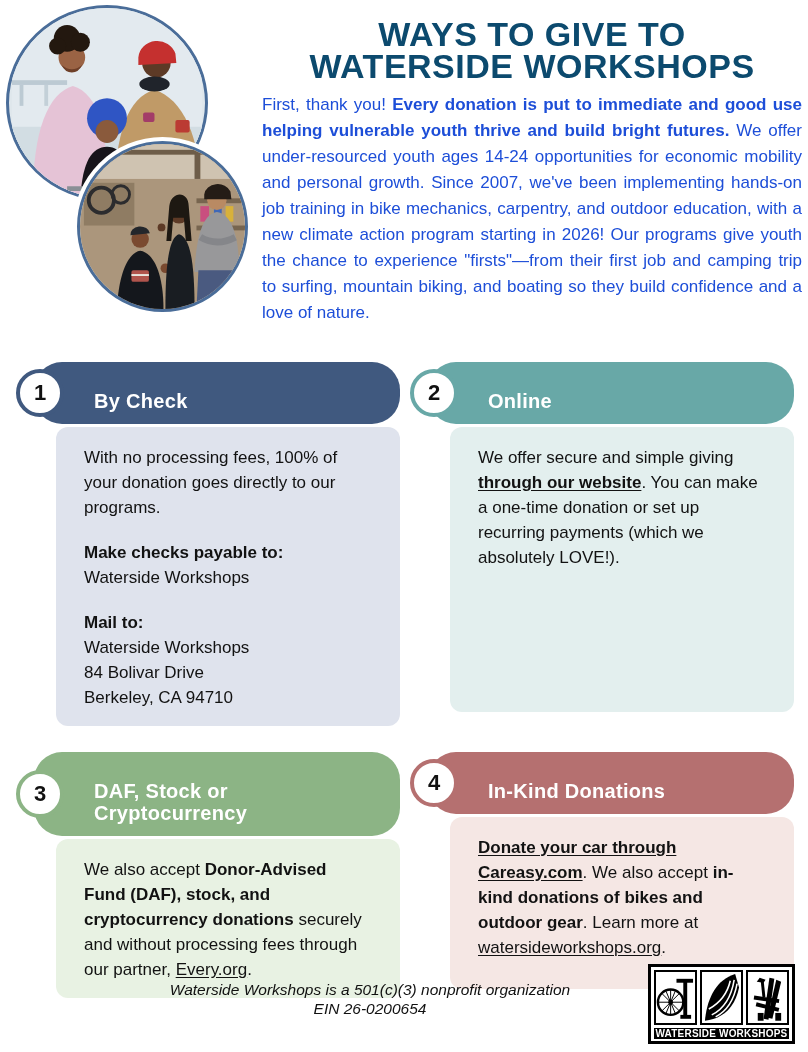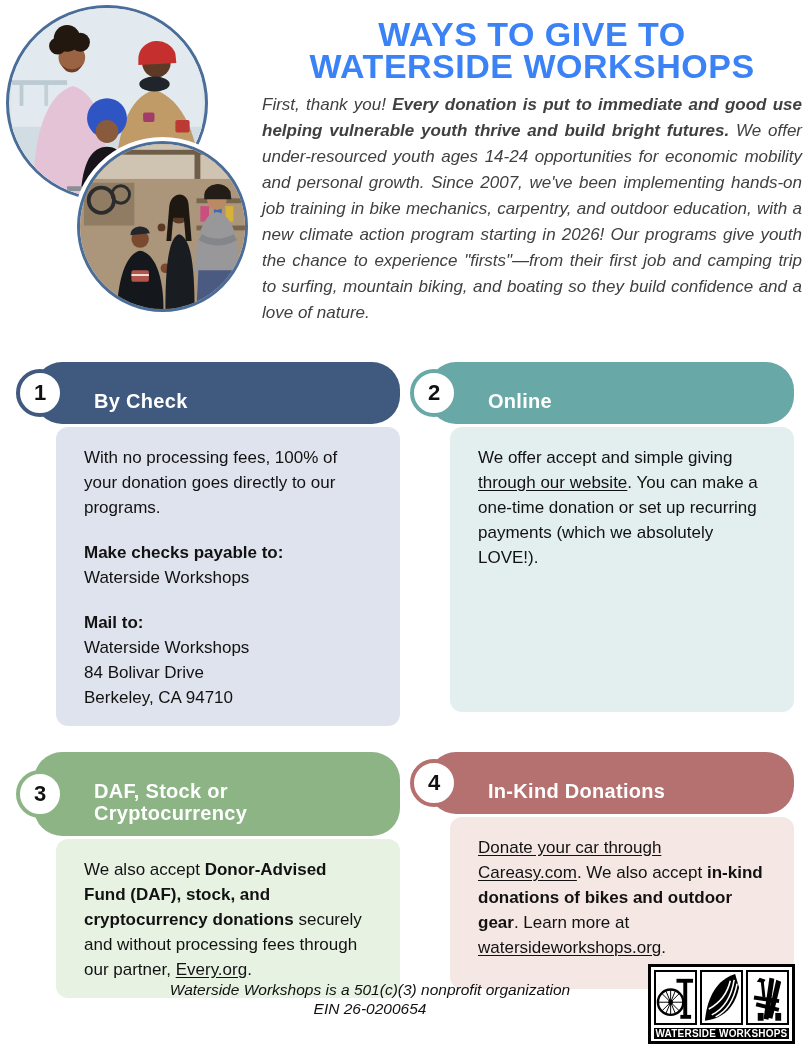--- a/index.html
+++ b/index.html
@@ -36,22 +36,21 @@
     line-height: 32px;
     font-weight: 800;
     letter-spacing: 0.5px;
     color: #44689c;
   }
   .intro {
     margin: 0;
     font-size: 17px;
     line-height: 26px;
     text-align: justify;
-    color: #404040;
-    font-style: italic;
+    color: #1d4ed8;
   }
   .intro b { font-weight: 700; }
 
   
   .cards {
     position: absolute;
     left: 16px;
     right: 14px;
     top: 362px;
     display: grid;
@@ -101,21 +100,21 @@
     line-height: 25px;
     color: #121212;
   }
   .card-body p { margin: 0; }
   .card-body p + p { margin-top: 20px; }
   .body-1 { min-height: 292px; }
   .body-2 { min-height: 285px; }
   .body-3 { min-height: 156px; }
   .body-4 { min-height: 172px; }
   .lnk { text-decoration: underline; color: #121212; text-underline-offset: 2px; }
-  .lnk.bold { font-weight: 400; }
+  .lnk.bold { font-weight: 700; }
 
   
   .footer { position: absolute; left: 12px; right: 0; top: 964px; height: 84px; }
   .footer-text {
     position: absolute;
     left: 90px;
     right: 170px;
     top: 16px;
     text-align: center;
     font-style: italic;
@@ -219,21 +218,21 @@
         <path d="M118,132 C120,90 128,72 141,70 C156,72 164,94 164,132 Z" fill="#98989a"></path>
         <path d="M120,170 L122,130 L162,130 L164,170 Z" fill="#4a5a80"></path>
         <circle cx="141" cy="58" r="10" fill="#b98a63"></circle>
         <path d="M128,52 a14,12 0 0 1 27,-3 l1,8 -28,0 Z" fill="#241c16"></path>
         <path d="M124,96 q17,10 36,0" stroke="#85868a" stroke-width="7" fill="none"></path>
       </svg>
     </div>
   </div>
 
   <div class="head-col">
-    <h1 class="page-title" style="color: #3b82f6;">
+    <h1 class="page-title" style="color: #0c4a6e;">
       <span>WAYS TO GIVE TO</span><br>
       <span>WATERSIDE WORKSHOPS</span>
     </h1>
     <p class="intro">
       <span>First, thank you! </span><b>Every donation is put to immediate and good use helping vulnerable youth thrive and build bright futures.</b><span> We offer under-resourced youth ages 14-24 opportunities for economic mobility and personal growth. Since 2007, we've been implementing hands-on job training in bike mechanics, carpentry, and outdoor education, with a new climate action program starting in 2026! Our programs give youth the chance to experience "firsts"—from their first job and camping trip to surfing, mountain biking, and boating so they build confidence and a love of nature.</span>
     </p>
   </div>
 
   <main class="cards">
 
@@ -264,21 +263,21 @@
     <section class="card" style="--hc: #68a8a7; --bc: #e3efee;">
       <div class="card-head">
         <div class="num-circle">
           <span>2</span>
         </div>
         <div class="pill">
           <span>Online</span>
         </div>
       </div>
       <div class="card-body body-2">
-        <p><span>We offer accept and simple giving </span><a class="lnk bold">through our website</a><span>. You can make a one-time donation or set up recurring payments (which we absolutely LOVE!).</span></p>
+        <p><span>We offer secure and simple giving </span><a class="lnk bold">through our website</a><span>. You can make a one-time donation or set up recurring payments (which we absolutely LOVE!).</span></p>
       </div>
     </section>
 
     <section class="card" style="--hc: #8cb485; --bc: #e8f2e3;">
       <div class="card-head">
         <div class="num-circle">
           <span>3</span>
         </div>
         <div class="pill">
           <span>DAF, Stock or</span><br>

